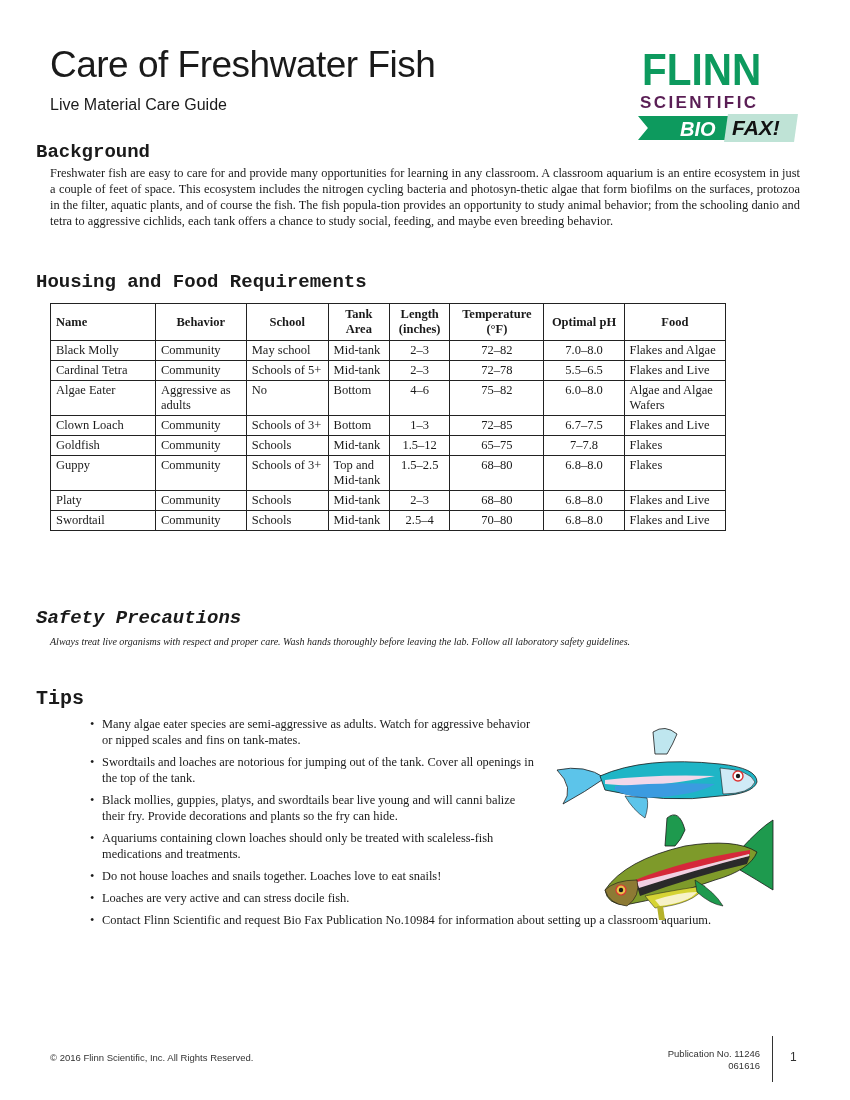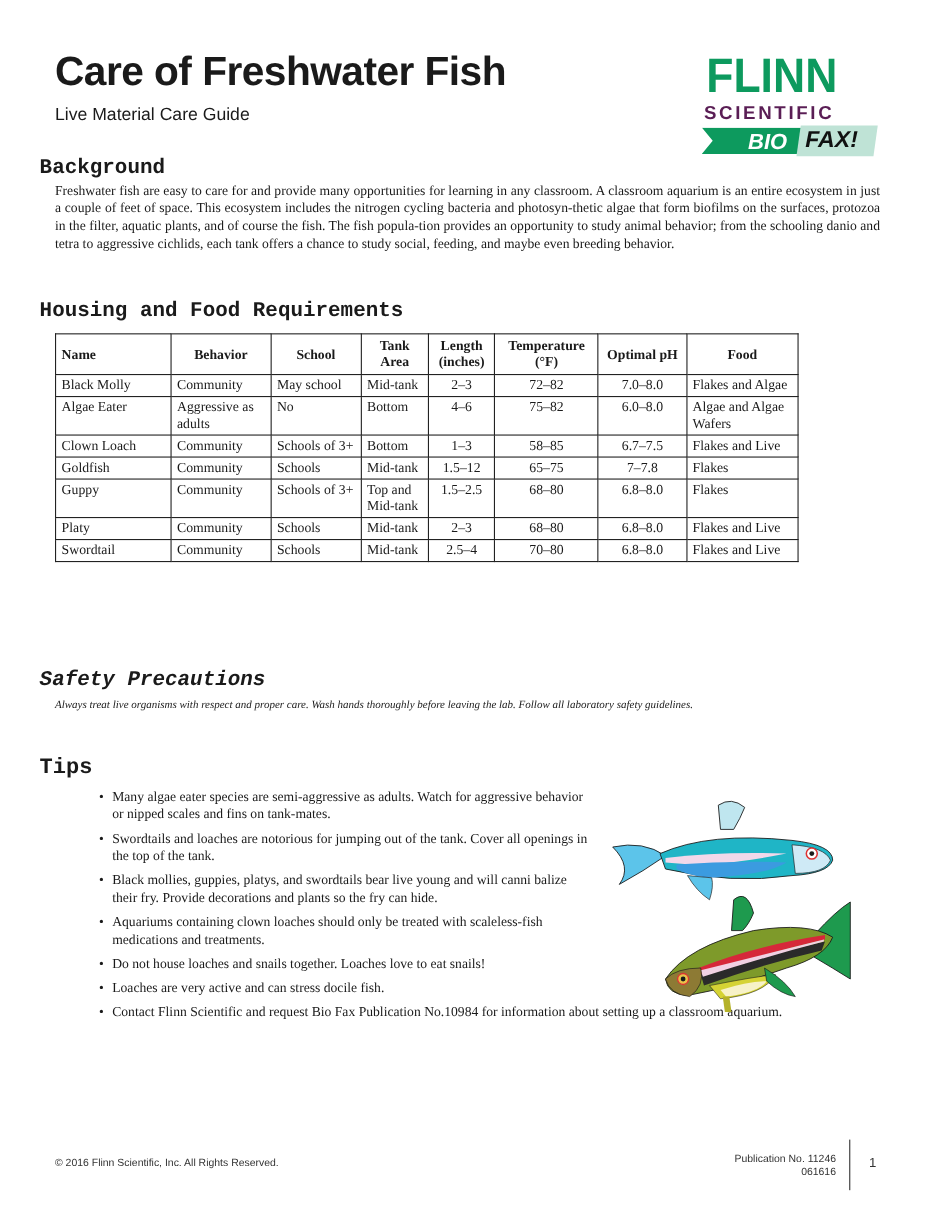--- a/index.html
+++ b/index.html
@@ -1,20 +1,20 @@
 <!DOCTYPE html>
 <html><head>
 <meta charset="utf-8">
 <style>
   html, body { margin: 0; padding: 0; background: #ffffff; }
   body { width: 850px; height: 1100px; position: relative; overflow: hidden; color: #1a1a1a; }
   .serif { font-family: "Liberation Serif", "DejaVu Serif", serif; }
   .sans { font-family: "Liberation Sans", "DejaVu Sans", sans-serif; }
 
-  #title { position: absolute; left: 50px; top: 44px; font-size: 37px; font-weight: bold; letter-spacing: -0.5px; margin: 0; }
+  #title { position: absolute; left: 50px; top: 44px; font-size: 37px; font-weight: normal; letter-spacing: -0.5px; margin: 0; }
   #subtitle { position: absolute; left: 50px; top: 96px; font-size: 16px; margin: 0; }
 
   #logo { position: absolute; left: 620px; top: 48px; width: 180px; height: 95px; }
   .logo-flinn { position: absolute; left: 22px; top: 0; font-family: "Liberation Sans", sans-serif; font-weight: bold; font-size: 44px; color: #0d9a5e; letter-spacing: 0px; transform: scaleX(0.92); transform-origin: left top; line-height: 44px; }
   .logo-sci { position: absolute; left: 20px; top: 46px; font-family: "Liberation Sans", sans-serif; font-weight: bold; font-size: 17px; color: #5a1e55; letter-spacing: 2.4px; line-height: 18px; }
   .logo-ribbon { position: absolute; left: 18px; top: 68px; width: 124px; height: 24px; background: #0d9a5e; clip-path: polygon(0 0, 100% 0, 100% 100%, 0 100%, 8% 50%); }
   .logo-bio { position: absolute; left: 60px; top: 70px; font-family: "Liberation Sans", sans-serif; font-weight: bold; font-style: italic; font-size: 20px; color: #ffffff; line-height: 22px; }
   .logo-fax { position: absolute; left: 106px; top: 66px; width: 70px; height: 28px; background: #bfe3d6; transform: skewX(-8deg); }
   .logo-fax span { display: block; transform: skewX(8deg); font-family: "Liberation Sans", sans-serif; font-weight: bold; font-style: italic; font-size: 21px; color: #111; line-height: 28px; padding-left: 6px; }
 
@@ -94,36 +94,46 @@
       <td>Black Molly</td>
       <td>Community</td>
       <td>May school</td>
       <td>Mid-tank</td>
       <td class="c">2–3</td>
       <td class="c">72–82</td>
       <td class="c">7.0–8.0</td>
       <td>Flakes and Algae</td>
     </tr>
     <tr>
+      <td>Cardinal Tetra</td>
+      <td>Community</td>
+      <td>Schools of 5+</td>
+      <td>Mid-tank</td>
+      <td class="c">2–3</td>
+      <td class="c">72–78</td>
+      <td class="c">5.5–6.5</td>
+      <td>Flakes and Live</td>
+    </tr>
+    <tr>
       <td>Algae Eater</td>
       <td>Aggressive as adults</td>
       <td>No</td>
       <td>Bottom</td>
       <td class="c">4–6</td>
       <td class="c">75–82</td>
       <td class="c">6.0–8.0</td>
       <td>Algae and Algae Wafers</td>
     </tr>
     <tr>
       <td>Clown Loach</td>
       <td>Community</td>
       <td>Schools of 3+</td>
       <td>Bottom</td>
       <td class="c">1–3</td>
-      <td class="c">58–85</td>
+      <td class="c">72–85</td>
       <td class="c">6.7–7.5</td>
       <td>Flakes and Live</td>
     </tr>
     <tr>
       <td>Goldfish</td>
       <td>Community</td>
       <td>Schools</td>
       <td>Mid-tank</td>
       <td class="c">1.5–12</td>
       <td class="c">65–75</td>

